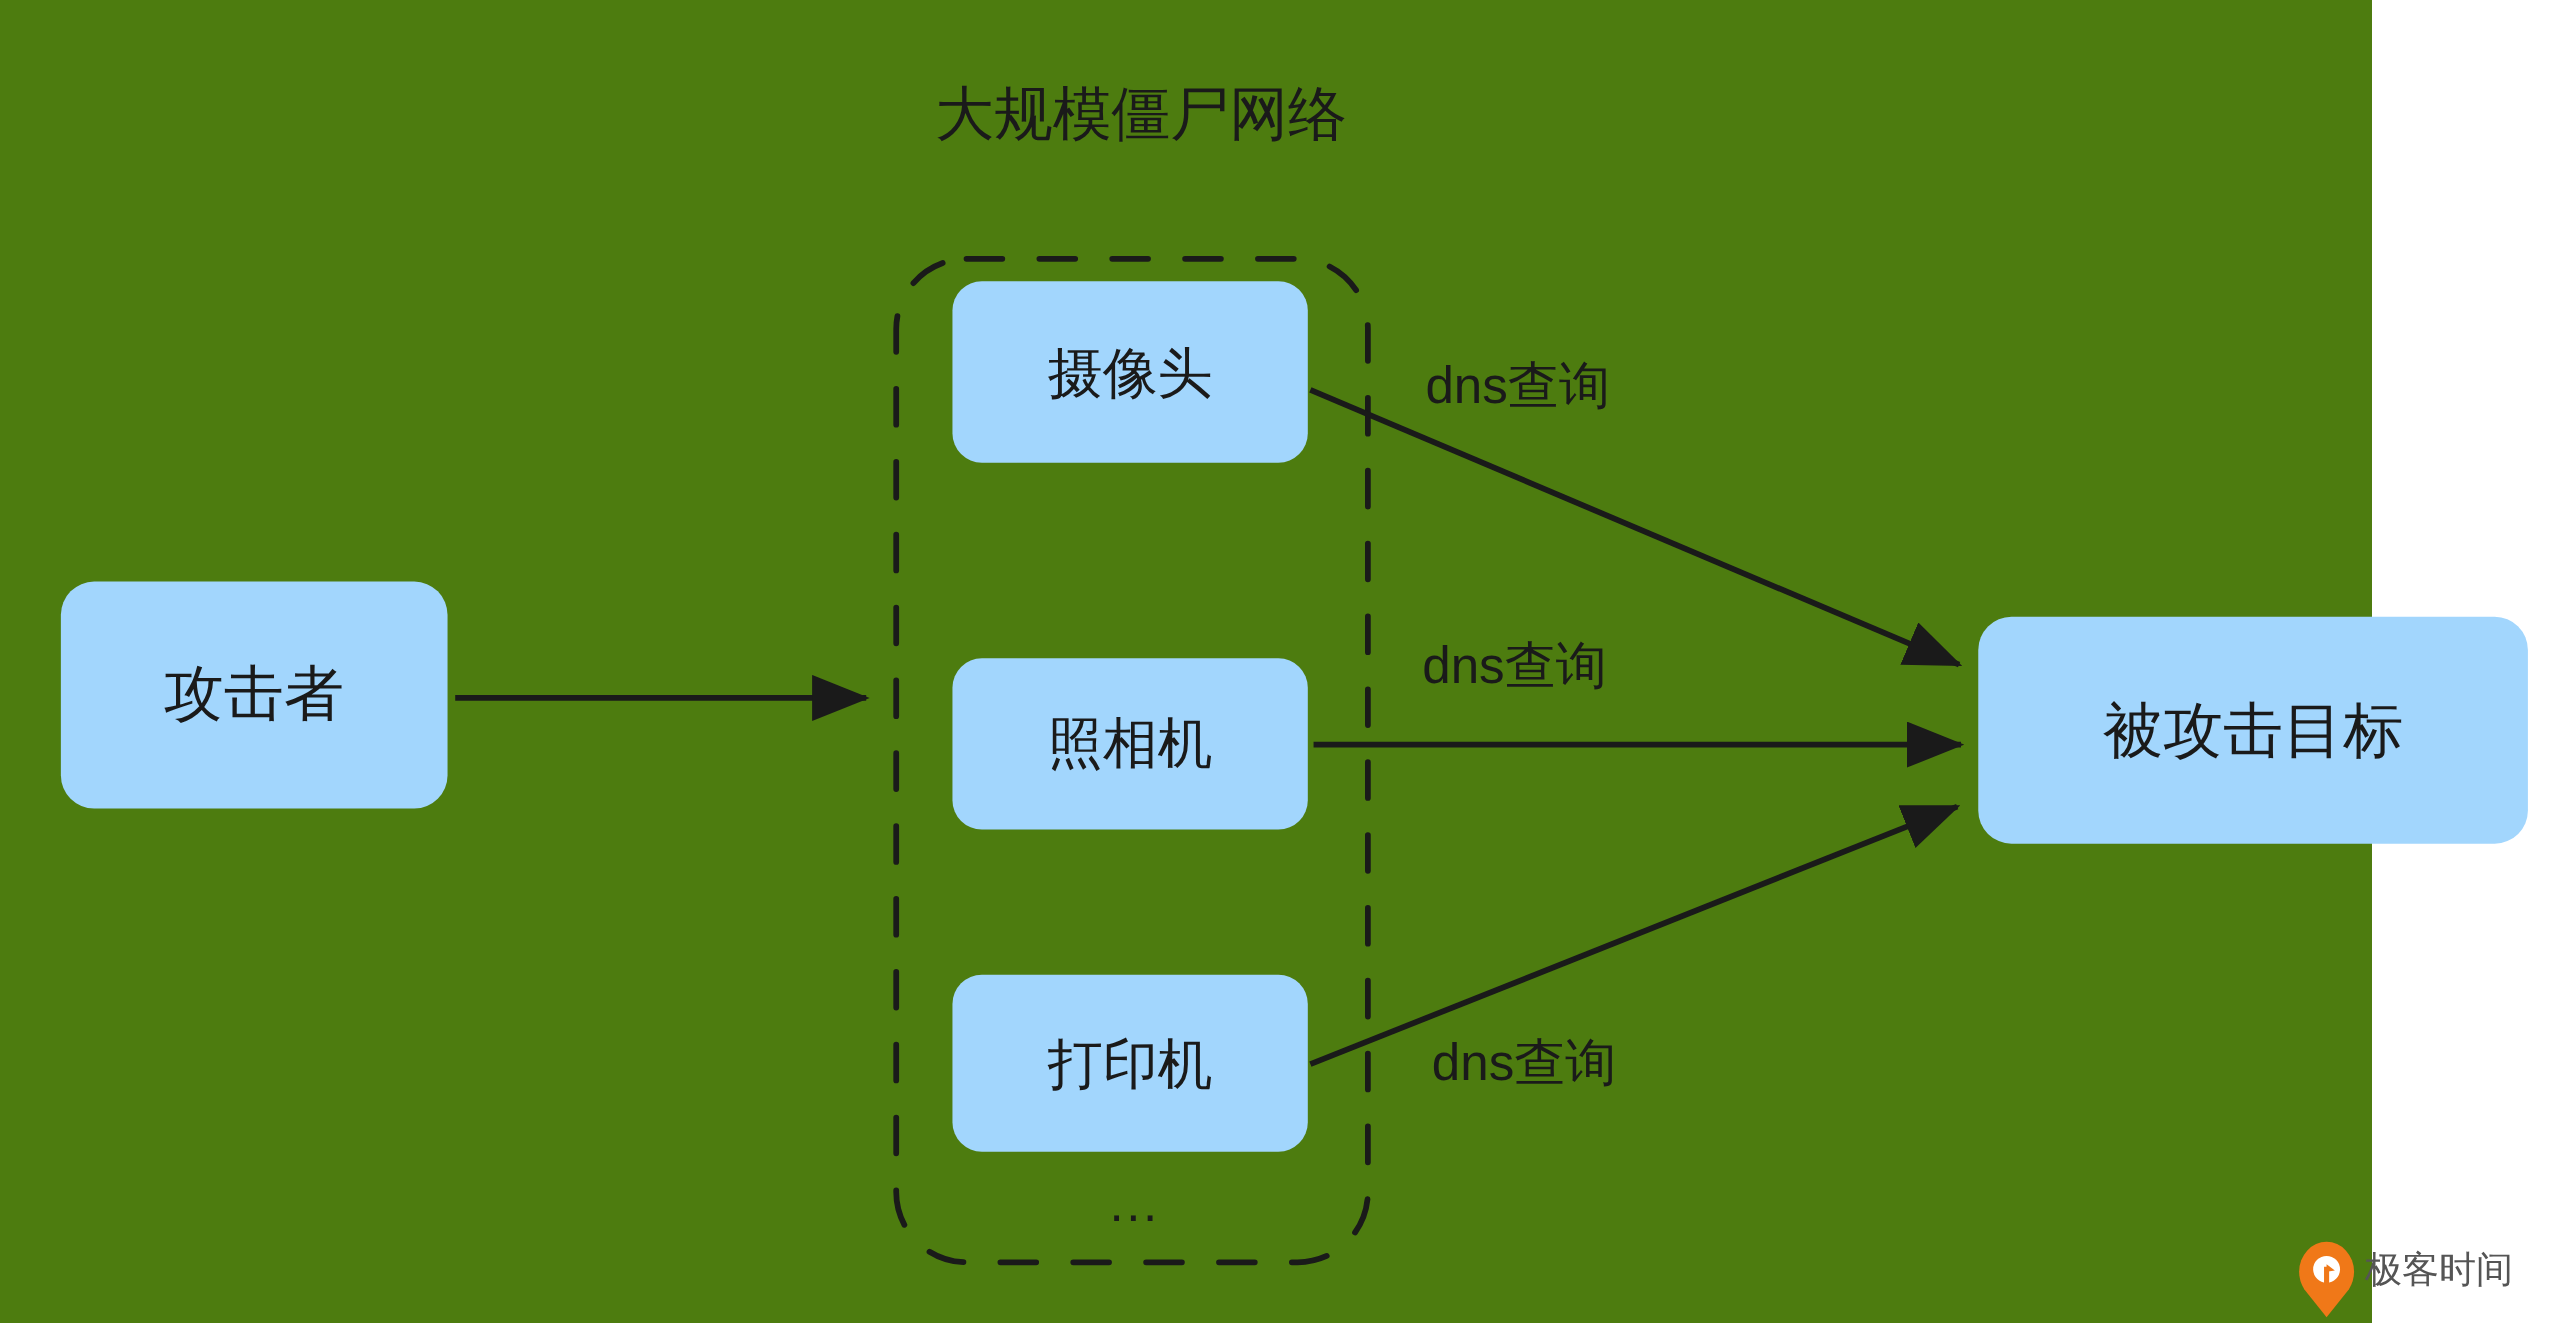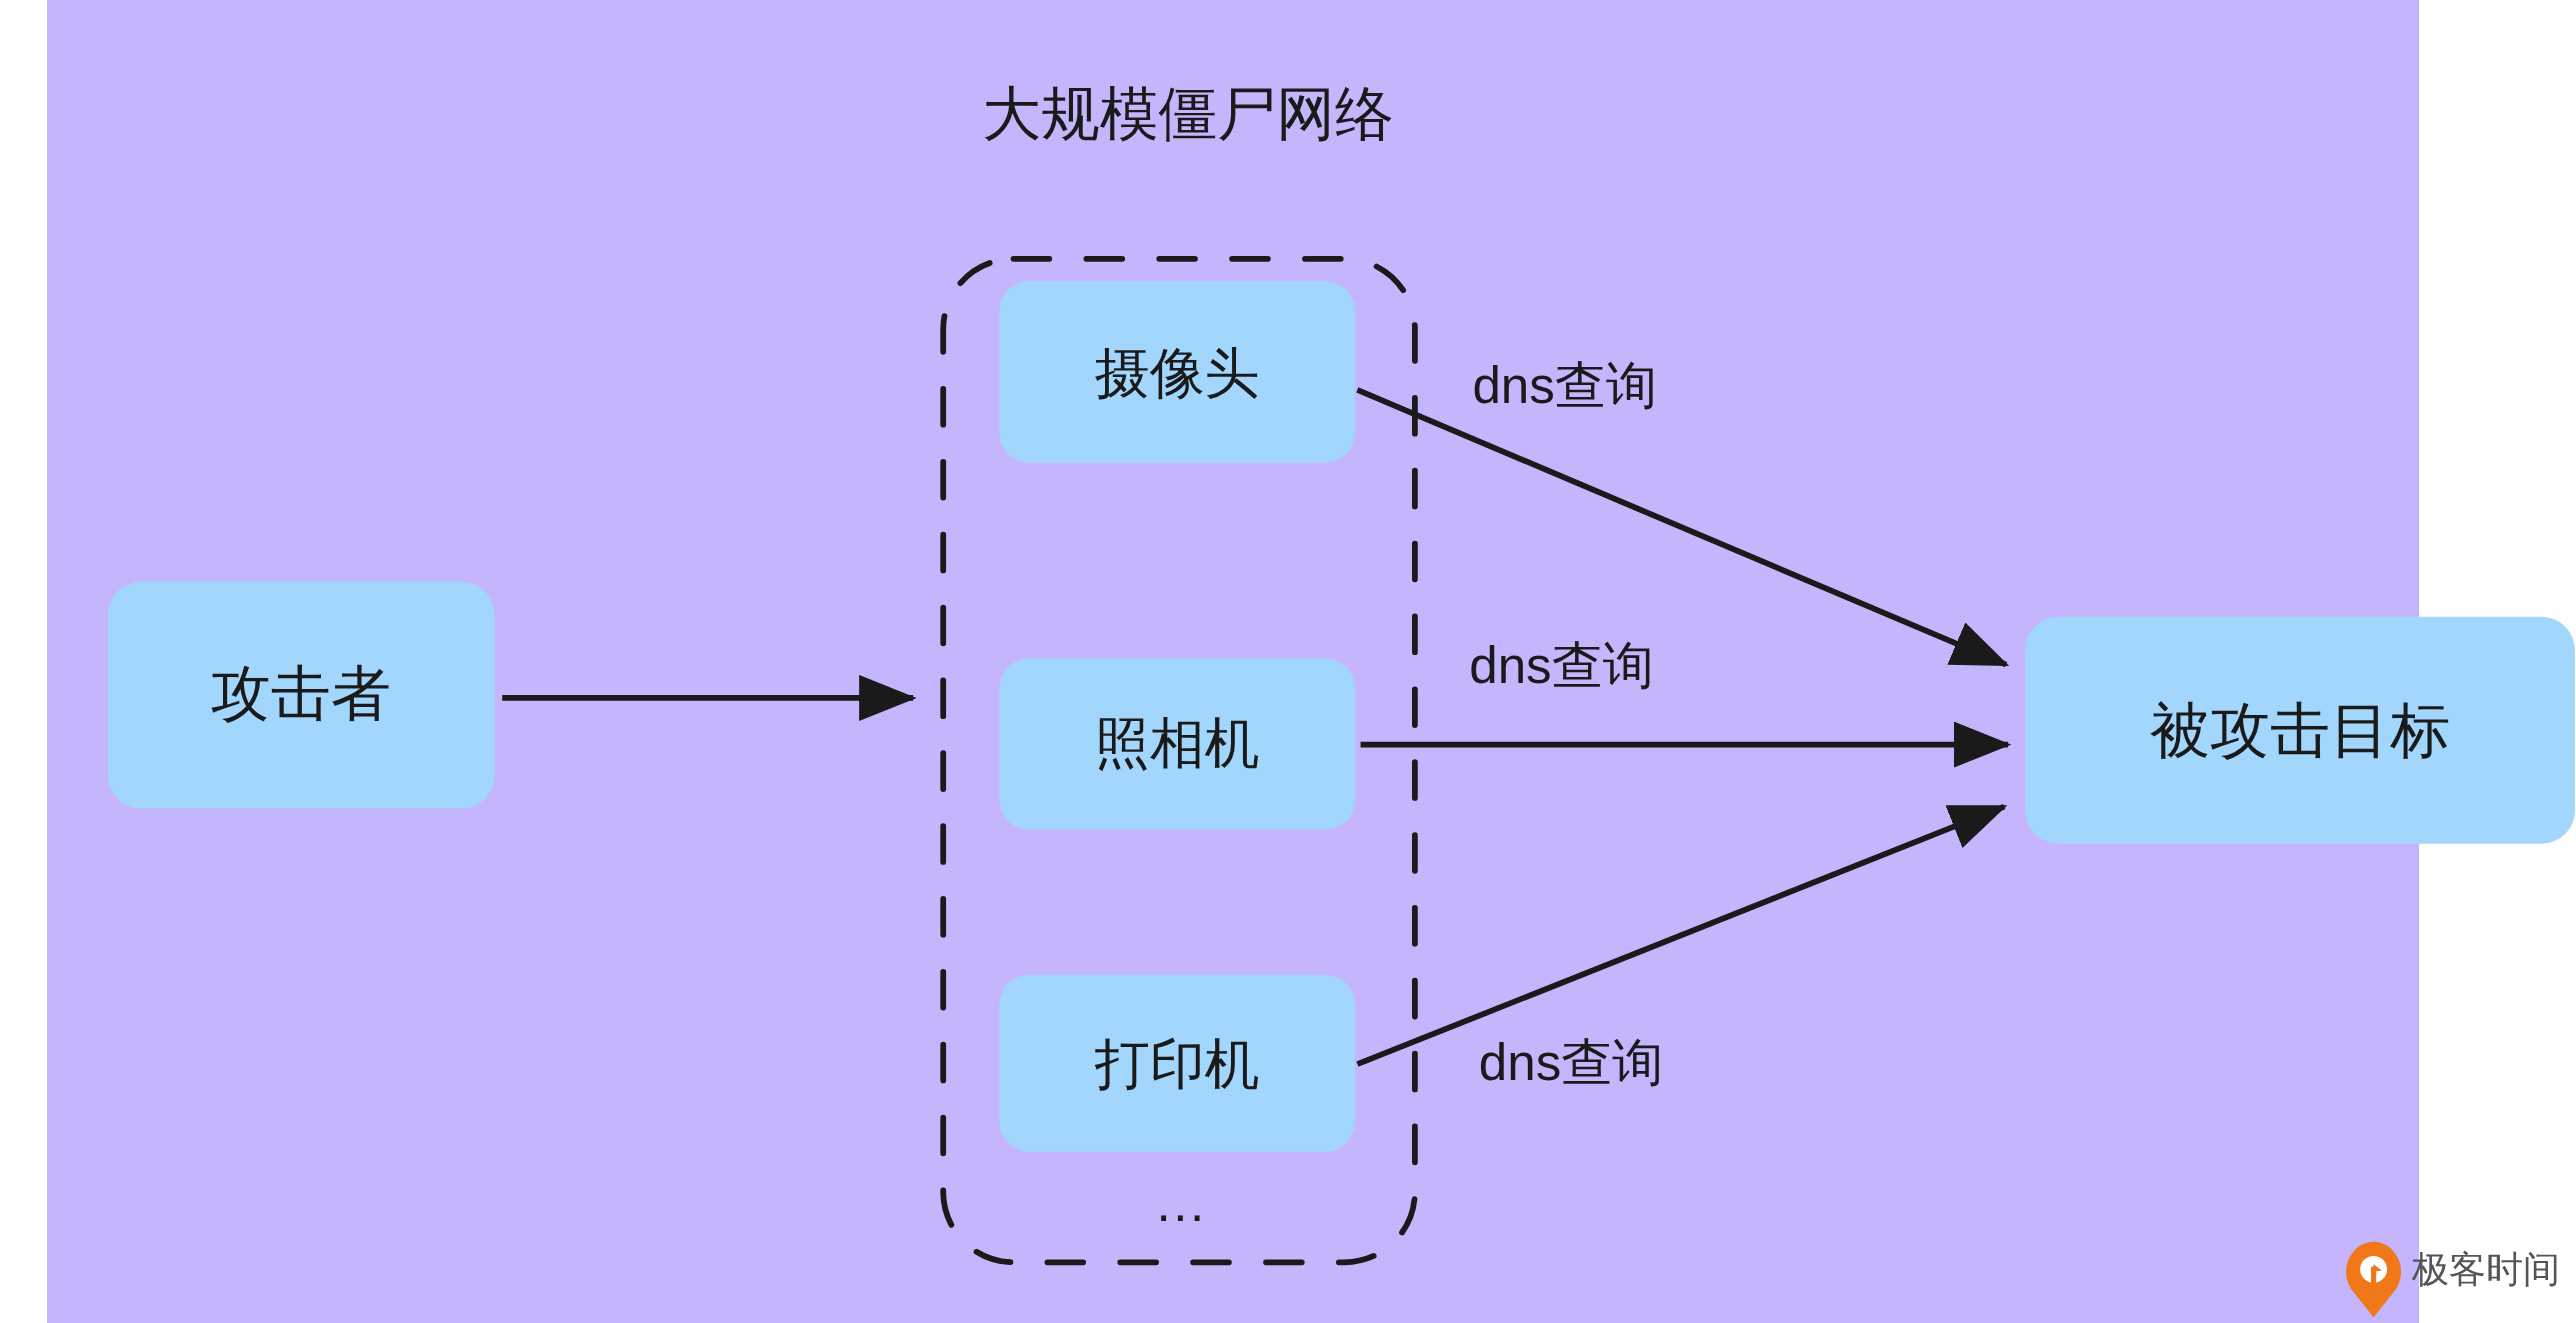--- a/index.html
+++ b/index.html
@@ -11,22 +11,21 @@
   body {
     width: 2576px;
     height: 1323px;
     overflow: hidden;
     font-family: "Liberation Sans", "DejaVu Sans", sans-serif;
   }
   #diagram-root {
     position: relative;
     width: 2372px;
     height: 1323px;
-    background: #c4b5fd;
-    margin-left: 47px;
+    background: #4d7c0f;
   }
   svg.canvas {
     position: absolute;
     left: 0;
     top: 0;
     width: 2576px;
     height: 1323px;
     display: block;
   }
   .node-label,

